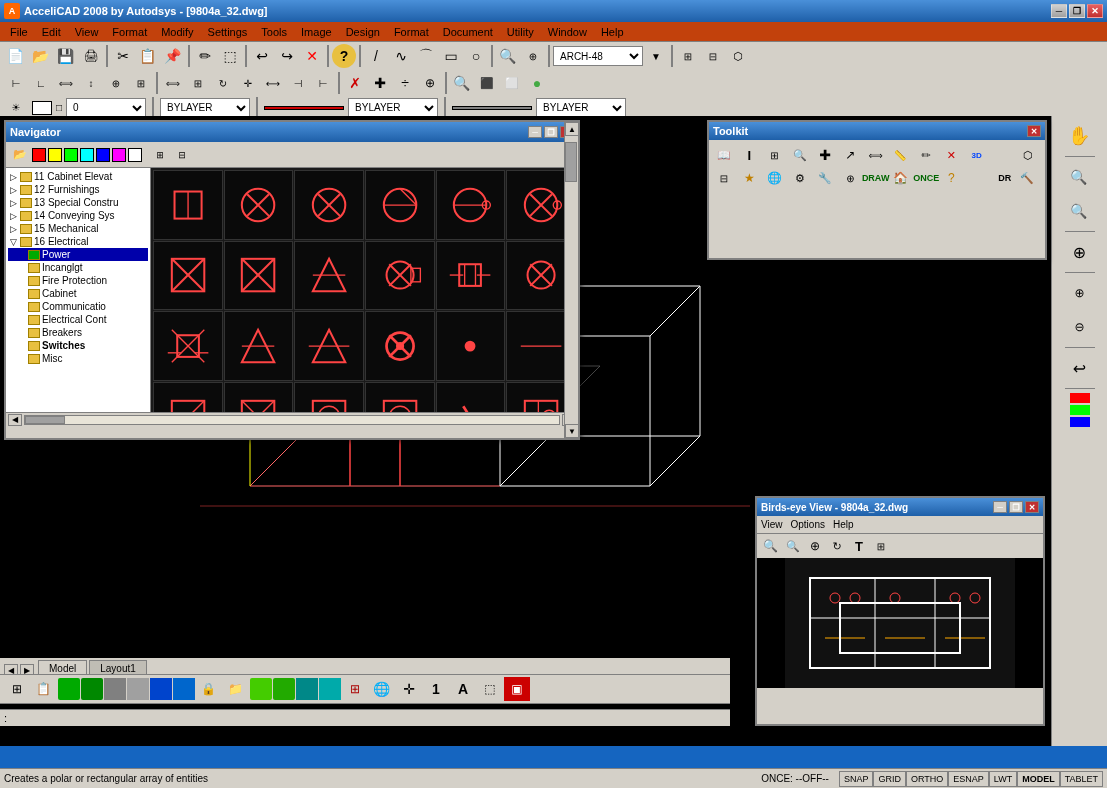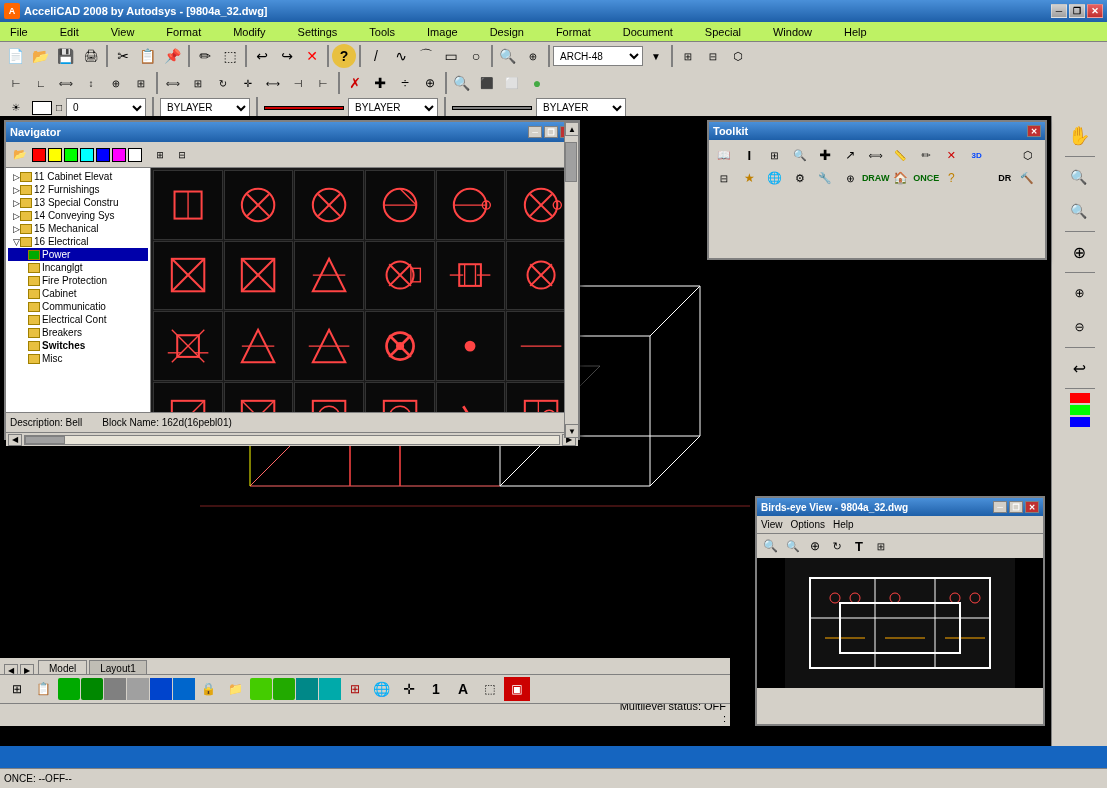--- a/index.html
+++ b/index.html
@@ -37,26 +37,26 @@
       font-size: 9px;
       display: flex; align-items: center; justify-content: center;
       cursor: pointer;
     }
     .tb-btn.close { background: linear-gradient(to bottom, #e86060, #c03030); color: white; }
 
     
     .menu-bar {
       width: 100%;
       height: 20px;
-      background: #bef264;
+      background: #c2410c;
       display: flex;
       align-items: center;
       padding: 0 4px;
       border-bottom: 1px solid #808080;
-      gap: 20px;
+      gap: 2px;
     }
     .menu-item {
       padding: 2px 6px;
       font-size: 11px;
       color: #000;
       cursor: pointer;
     }
 
     
     .toolbars-area {
@@ -113,21 +113,20 @@
     }
 
     
     .workspace {
       position: absolute;
       top: 116px;
       left: 0;
       right: 0;
       bottom: 42px;
       background: #000;
-      text-align: right;
     }
 
     
     .cad-view {
       position: absolute;
       top: 0;
       left: 0;
       right: 0;
       bottom: 0;
       background: #000;
@@ -492,21 +491,21 @@
   <span class="menu-item">Edit</span>
   <span class="menu-item">View</span>
   <span class="menu-item">Format</span>
   <span class="menu-item">Modify</span>
   <span class="menu-item">Settings</span>
   <span class="menu-item">Tools</span>
   <span class="menu-item">Image</span>
   <span class="menu-item">Design</span>
   <span class="menu-item">Format</span>
   <span class="menu-item">Document</span>
-  <span class="menu-item">Special</span>
+  <span class="menu-item">Utility</span>
   <span class="menu-item">Window</span>
   <span class="menu-item">Help</span>
 </div>
 
 <div class="toolbars-area">
 
   <div class="toolbar-row">
     <div class="tb-icon">📄</div>
     <div class="tb-icon">📂</div>
     <div class="tb-icon">💾</div>
@@ -918,24 +917,20 @@
         </div>
       </div>
 
       <div class="scrollbar-v">
         <div class="scrollbar-arrow">▲</div>
         <div class="scrollbar-thumb"></div>
         <div class="scrollbar-arrow" style="position:absolute;bottom:0;">▼</div>
       </div>
     </div>
 
-    <div class="nav-status">
-      <span>Description: Bell</span>
-      <span>Block Name: 162d(16pebl01)</span>
-    </div>
 
     <div style="height:14px;background:#d4d0c8;border-top:1px solid #808080;display:flex;align-items:center;padding:0 2px;">
       <div style="width:14px;height:12px;background:#d4d0c8;border:1px solid #808080;display:flex;align-items:center;justify-content:center;font-size:8px;cursor:pointer;">◀</div>
       <div style="flex:1;height:10px;background:#e8e4d8;border:1px solid #808080;margin:0 2px;">
         <div style="width:40px;height:100%;background:#a0a0a0;border:1px solid #808080;"></div>
       </div>
       <div style="width:14px;height:12px;background:#d4d0c8;border:1px solid #808080;display:flex;align-items:center;justify-content:center;font-size:8px;cursor:pointer;">▶</div>
     </div>
   </div>
 
@@ -1068,20 +1063,29 @@
     <div class="bi-icon" style="font-size:12px;color:#aa0000;">⊞</div>
     <div class="bi-icon" style="font-size:14px;">🌐</div>
     <div class="bi-icon" style="font-size:14px;">✛</div>
     <div class="bi-icon" style="font-size:14px;font-weight:bold;">1</div>
     <div class="bi-icon" style="font-size:14px;font-weight:bold;">A</div>
     <div class="bi-icon" style="font-size:12px;">⬚</div>
     <div class="bi-icon" style="font-size:12px;background:#cc0000;color:white;">▣</div>
   </div>
 
   <div class="command-area" style="position:absolute;bottom:20px;left:0;width:730px;background:#d4d0c8;border-top:1px solid #808080;padding:2px 4px;z-index:5;">
-    <div style="font-size:11px;">Multilevel status: OFF</div>
     <div style="font-size:11px;">:</div>
   </div>
 </div>
 
 <div class="bottom-bar">
+  <span style="flex:1;">Creates a polar or rectangular array of entities</span>
   <span style="margin-right:10px;">ONCE: --OFF--</span>
+  <div class="status-right">
+    <div class="status-btn">SNAP</div>
+    <div class="status-btn">GRID</div>
+    <div class="status-btn">ORTHO</div>
+    <div class="status-btn">ESNAP</div>
+    <div class="status-btn">LWT</div>
+    <div class="status-btn" style="font-weight:bold;">MODEL</div>
+    <div class="status-btn">TABLET</div>
+  </div>
 </div>
 
 </body></html>

